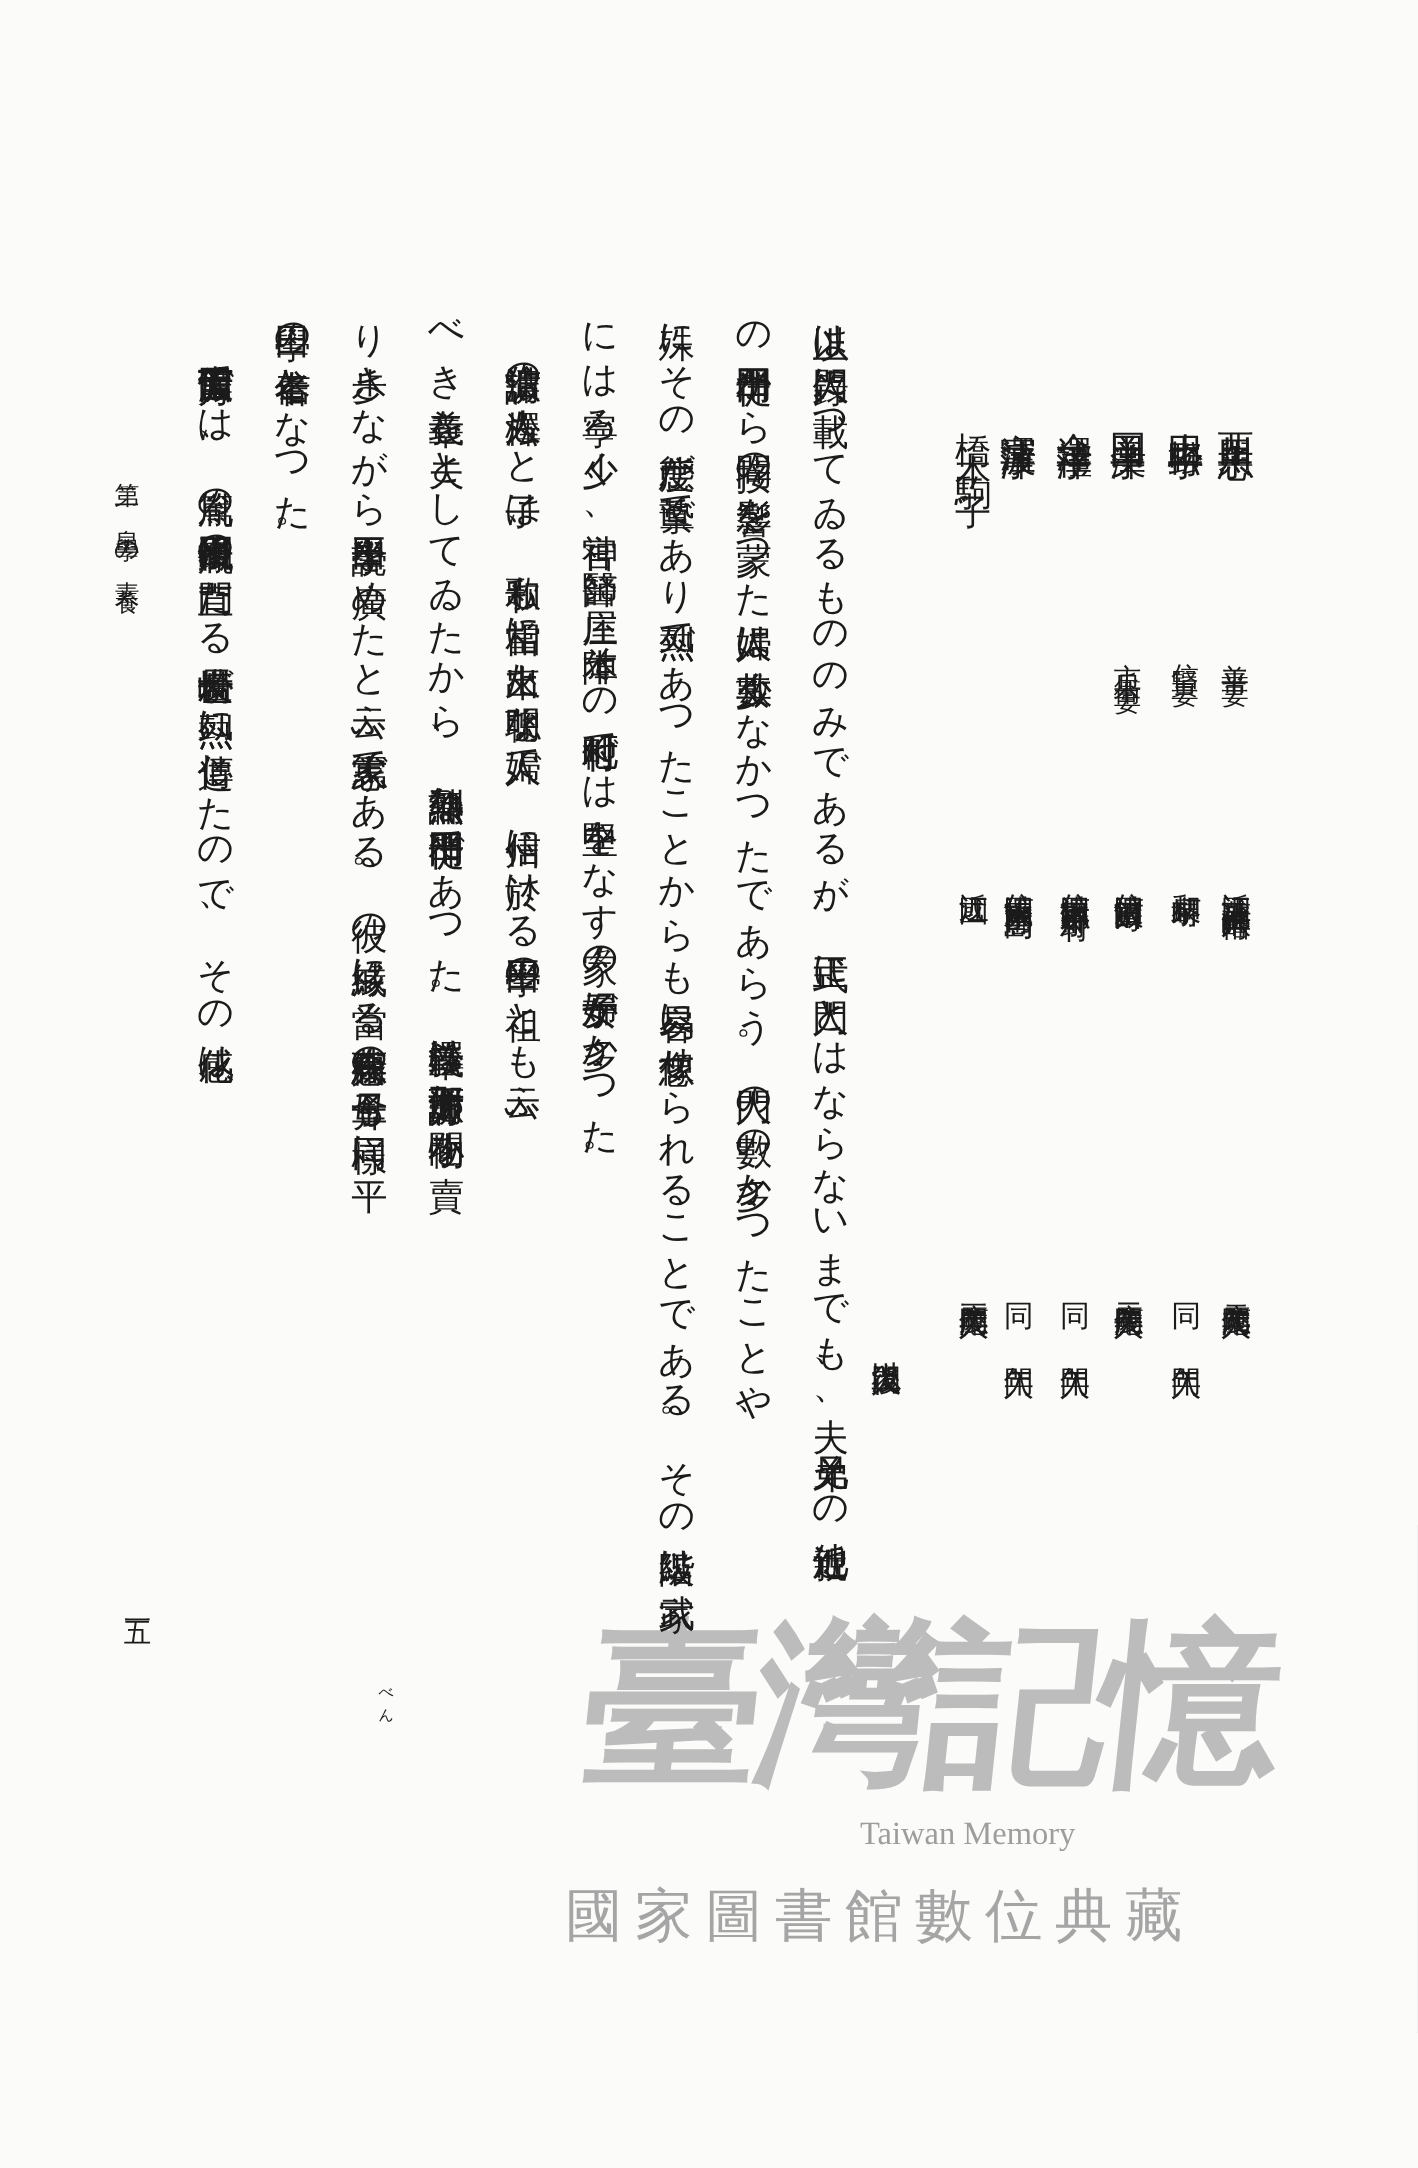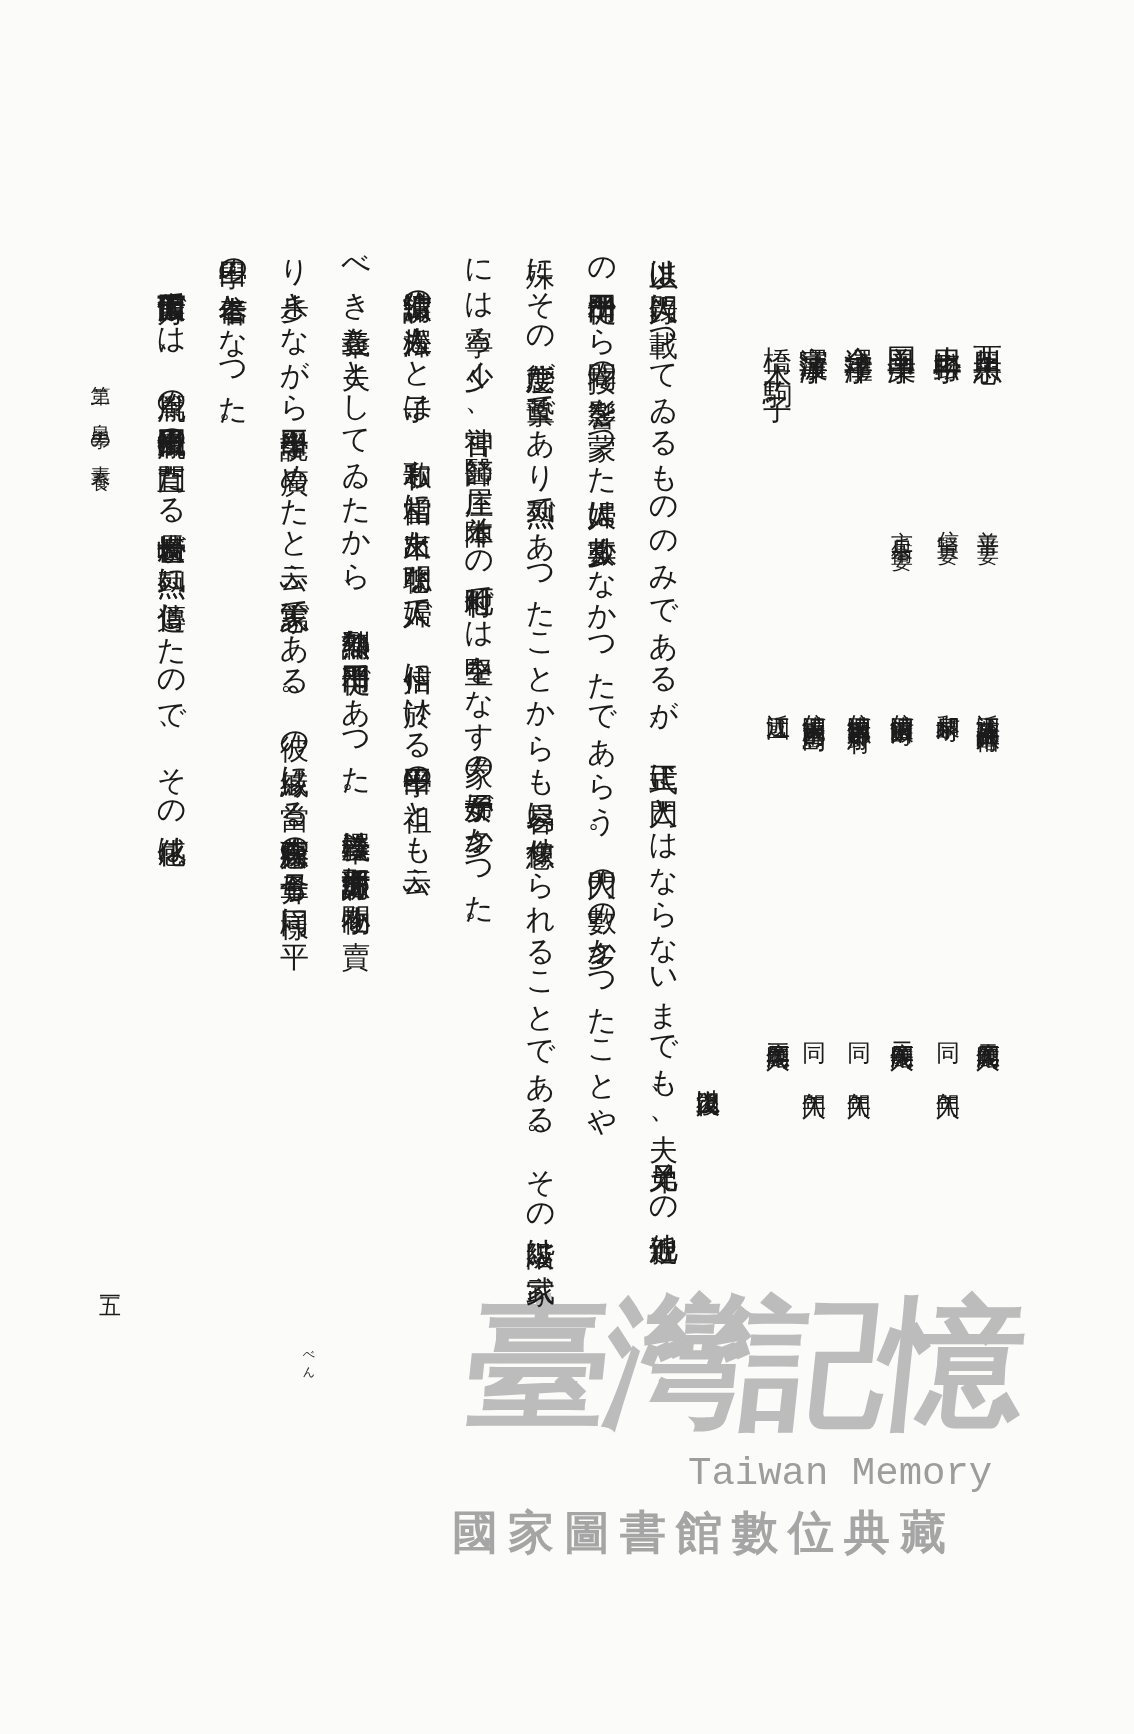--- a/index.html
+++ b/index.html
@@ -58,25 +58,25 @@
 
   
   .wm-calligraphy {
     position:absolute; left:468px; top:1288px; z-index:1;
     font-size:142px; line-height:1.08; font-weight:bold;
     color:#bcbcbc; letter-spacing:-4px; white-space:nowrap;
     transform:skewX(-6deg);
   }
   .wm-latin {
     position:absolute; left:688px; top:1452px; z-index:1;
-    font-size:39px; color:#9d9d9d; white-space:nowrap;font-family:Liberation Mono, monospace;
+    font-size:26px; color:#9d9d9d; white-space:nowrap;
   }
   .wm-institution {
     position:absolute; left:452px; top:1502px; z-index:1;
-    font-size:46px; font-weight:bold; color:#a5a5a5;
+    font-size:46px; font-weight:normal; color:#a5a5a5;
     letter-spacing:10px; white-space:nowrap;
   }
 </style>
 </head>
 <body>
 
 <div class="page">
 
   <div class="wm-calligraphy">臺灣記憶</div>
   <div class="wm-latin">Taiwan Memory</div>

